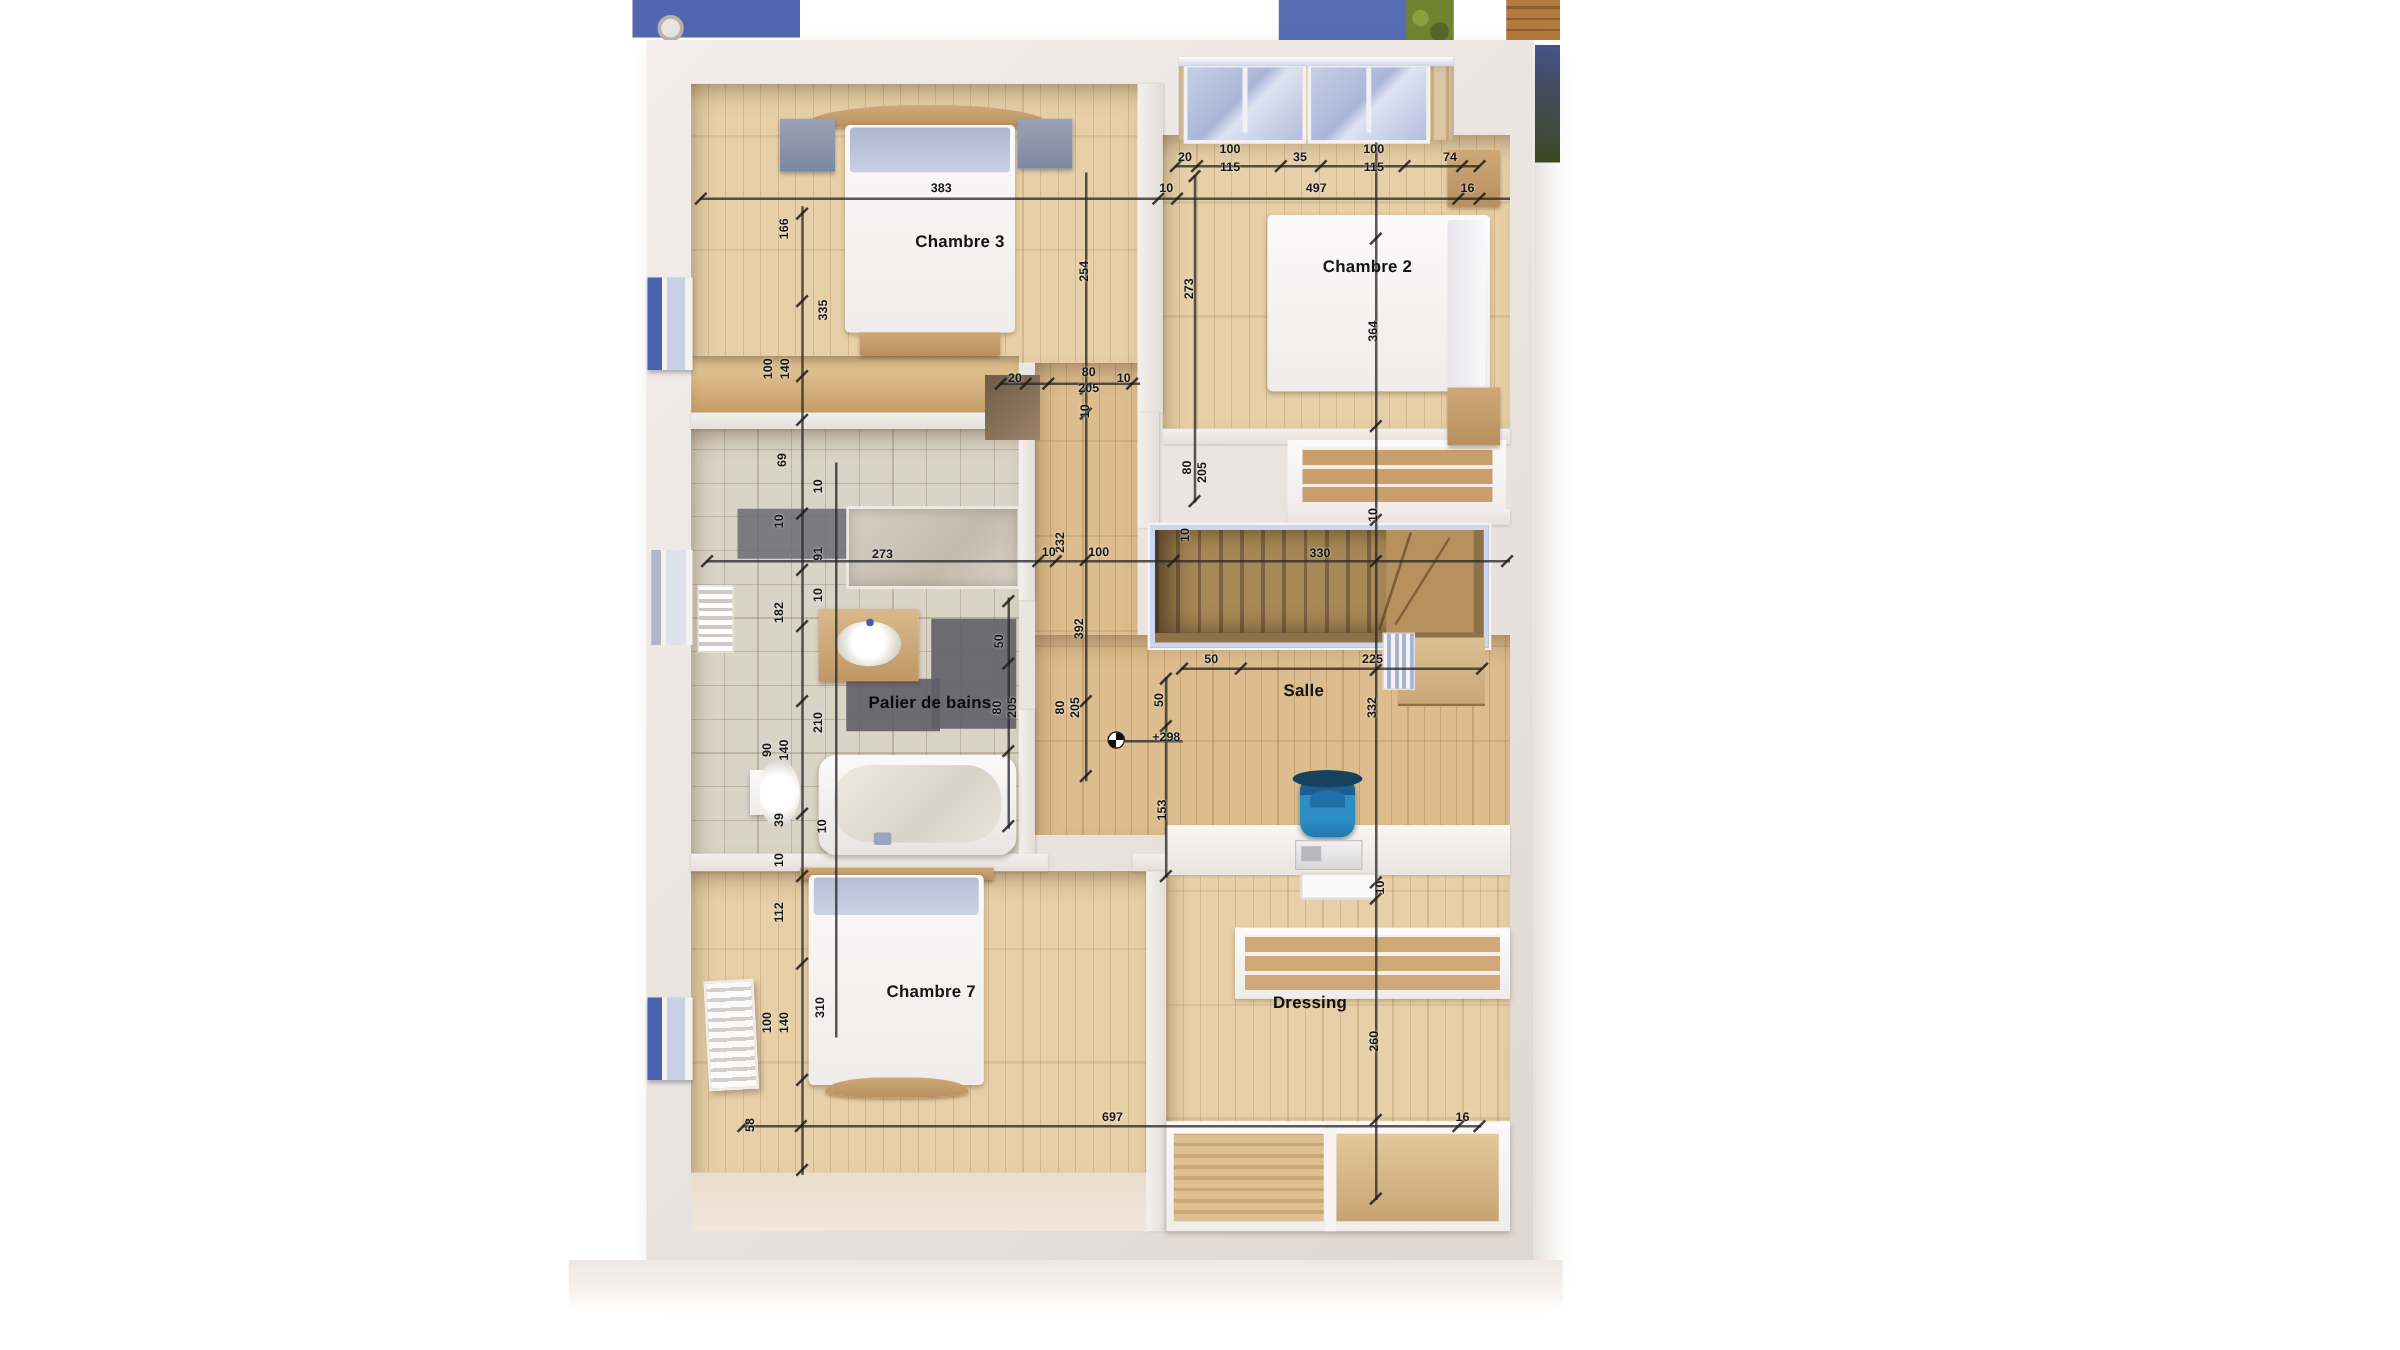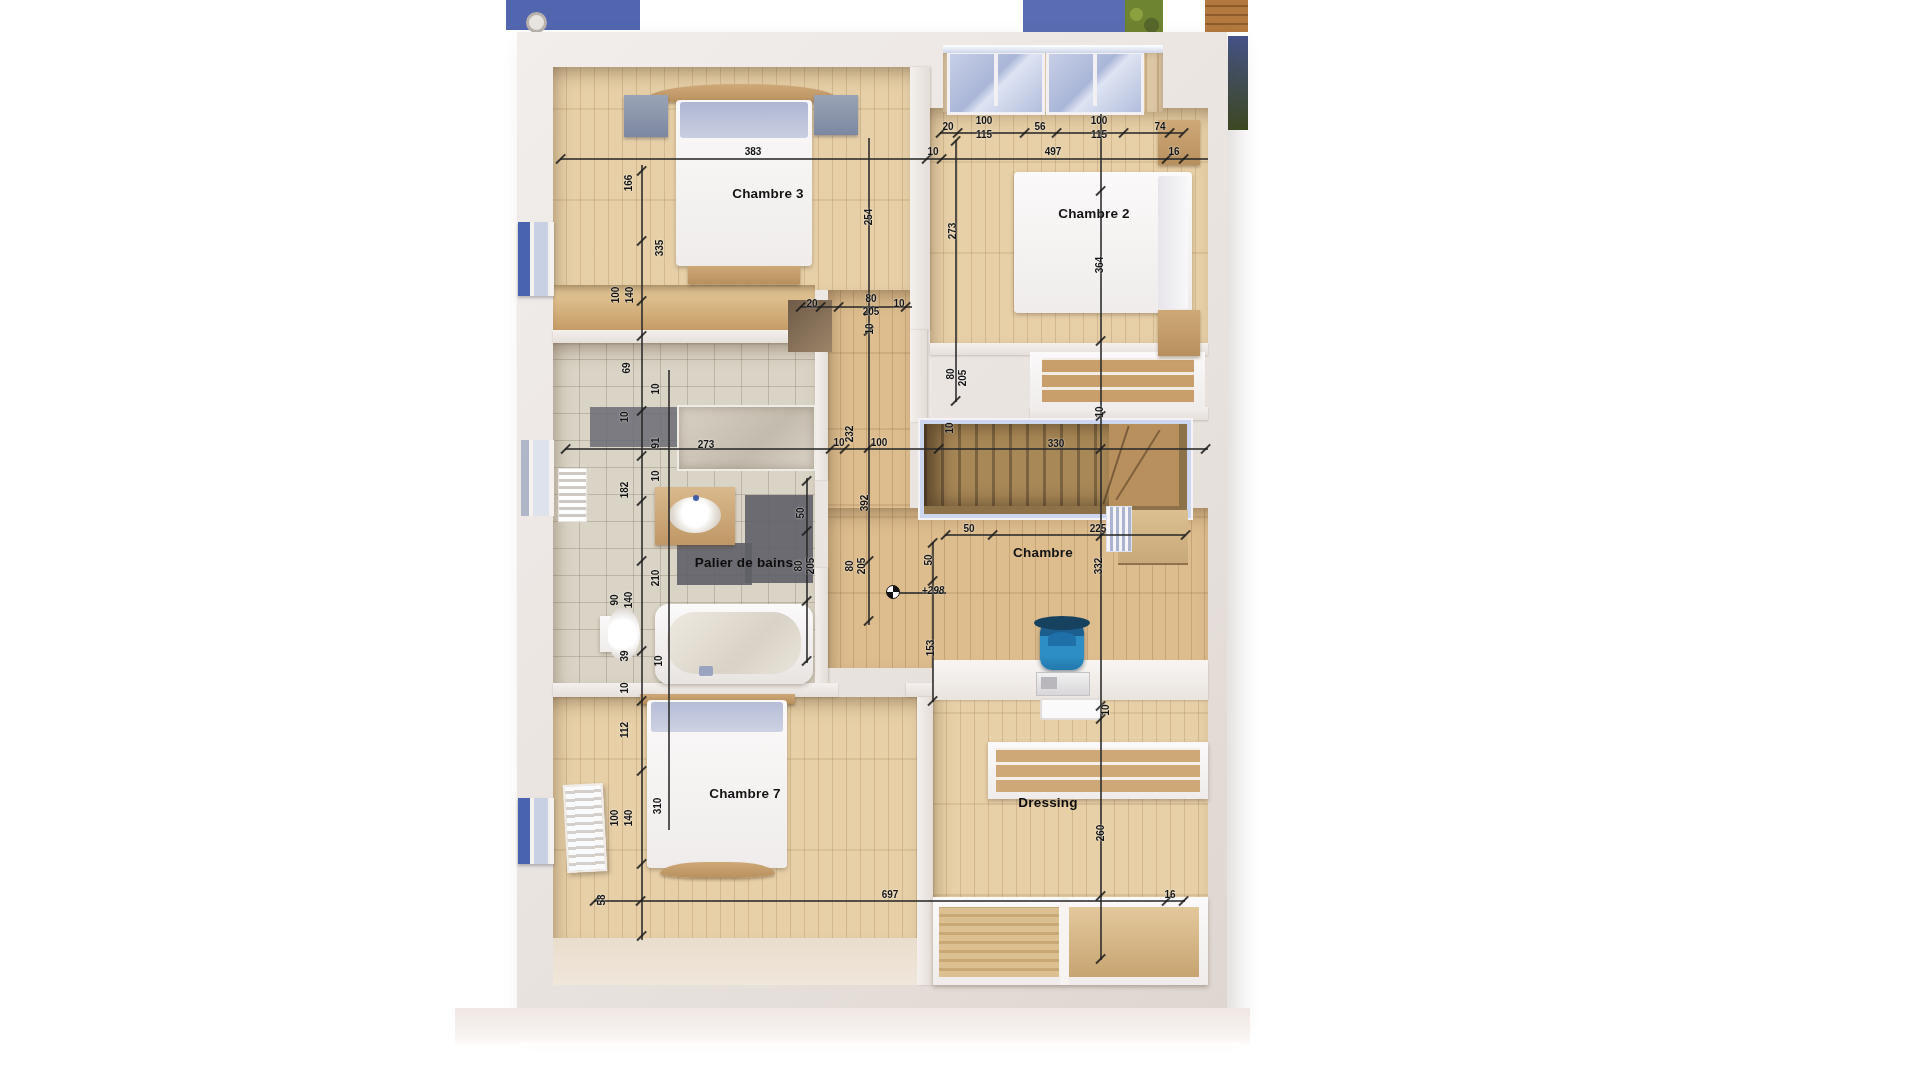--- a/index.html
+++ b/index.html
@@ -246,21 +246,21 @@
       <div class="abs tick" style="left: 899px; top: 306px;"></div>
     </div>
   <div class="abs" id="dim-layer" style="left:0;top:0;width:1920px;height:1080px;">
       <span class="dim" style="left: 753px; top: 151px;">383</span>
       <span class="dim" style="left: 933px; top: 151px;">10</span>
       <span class="dim" style="left: 1053px; top: 151px;">497</span>
       <span class="dim" style="left: 1174px; top: 151px;">16</span>
       <span class="dim" style="left: 948px; top: 126px;">20</span>
       <span class="dim" style="left: 984px; top: 120px;">100</span>
       <span class="dim" style="left: 984px; top: 134px;">115</span>
-      <span class="dim" style="left: 1040px; top: 126px;">56</span>
+      <span class="dim" style="left: 1040px; top: 126px;">35</span>
       <span class="dim" style="left: 1099px; top: 120px;">100</span>
       <span class="dim" style="left: 1099px; top: 134px;">115</span>
       <span class="dim" style="left: 1160px; top: 126px;">74</span>
       <span class="dim v" style="left: 628px; top: 183px;">166</span>
       <span class="dim v" style="left: 659px; top: 248px;">335</span>
       <span class="dim v" style="left: 615px; top: 295px;">100</span>
       <span class="dim v" style="left: 629px; top: 295px;">140</span>
       <span class="dim v" style="left: 626px; top: 368px;">69</span>
       <span class="dim v" style="left: 655px; top: 389px;">10</span>
       <span class="dim v" style="left: 624px; top: 417px;">10</span>
@@ -299,27 +299,27 @@
       <span class="dim v" style="left: 800px; top: 513px;">50</span>
       <span class="dim v" style="left: 798px; top: 566px;">80</span>
       <span class="dim v" style="left: 810px; top: 566px;">205</span>
       <span class="dim v" style="left: 849px; top: 566px;">80</span>
       <span class="dim v" style="left: 861px; top: 566px;">205</span>
       <span class="dim" style="left: 969px; top: 528px;">50</span>
       <span class="dim" style="left: 1098px; top: 528px;">225</span>
       <span class="dim v" style="left: 928px; top: 560px;">50</span>
       <span class="dim v" style="left: 930px; top: 648px;">153</span>
       <span class="dim v" style="left: 1098px; top: 566px;">332</span>
-      <span class="dim" style="left: 933px; top: 590px; font-style: italic;">+298</span>
+      <span class="dim" style="left: 933px; top: 590px;">+298</span>
       <span class="dim v" style="left: 1105px; top: 710px;">10</span>
       <span class="dim v" style="left: 1100px; top: 833px;">260</span>
       <span class="dim" style="left: 890px; top: 894px;">697</span>
       <span class="dim" style="left: 1170px; top: 894px;">16</span>
     </div>
   <div class="abs" id="room-layer" style="left:15px;top:0;width:1920px;height:1080px;">
       <span class="room-label" style="left: 753px; top: 193px;">Chambre 3</span>
       <span class="room-label" style="left: 1079px; top: 213px;">Chambre 2</span>
       <span class="room-label" style="left: 729px; top: 562px; color: rgb(13, 13, 13);">Palier de bains</span>
-      <span class="room-label" style="left: 1028px; top: 552px;">Chambre</span>
+      <span class="room-label" style="left: 1028px; top: 552px;">Salle</span>
       <span class="room-label" style="left: 730px; top: 793px;">Chambre 7</span>
       <span class="room-label" style="left: 1033px; top: 802px; color: rgb(13, 13, 13);">Dressing</span>
     </div>
 </div>
 
 </body></html>

